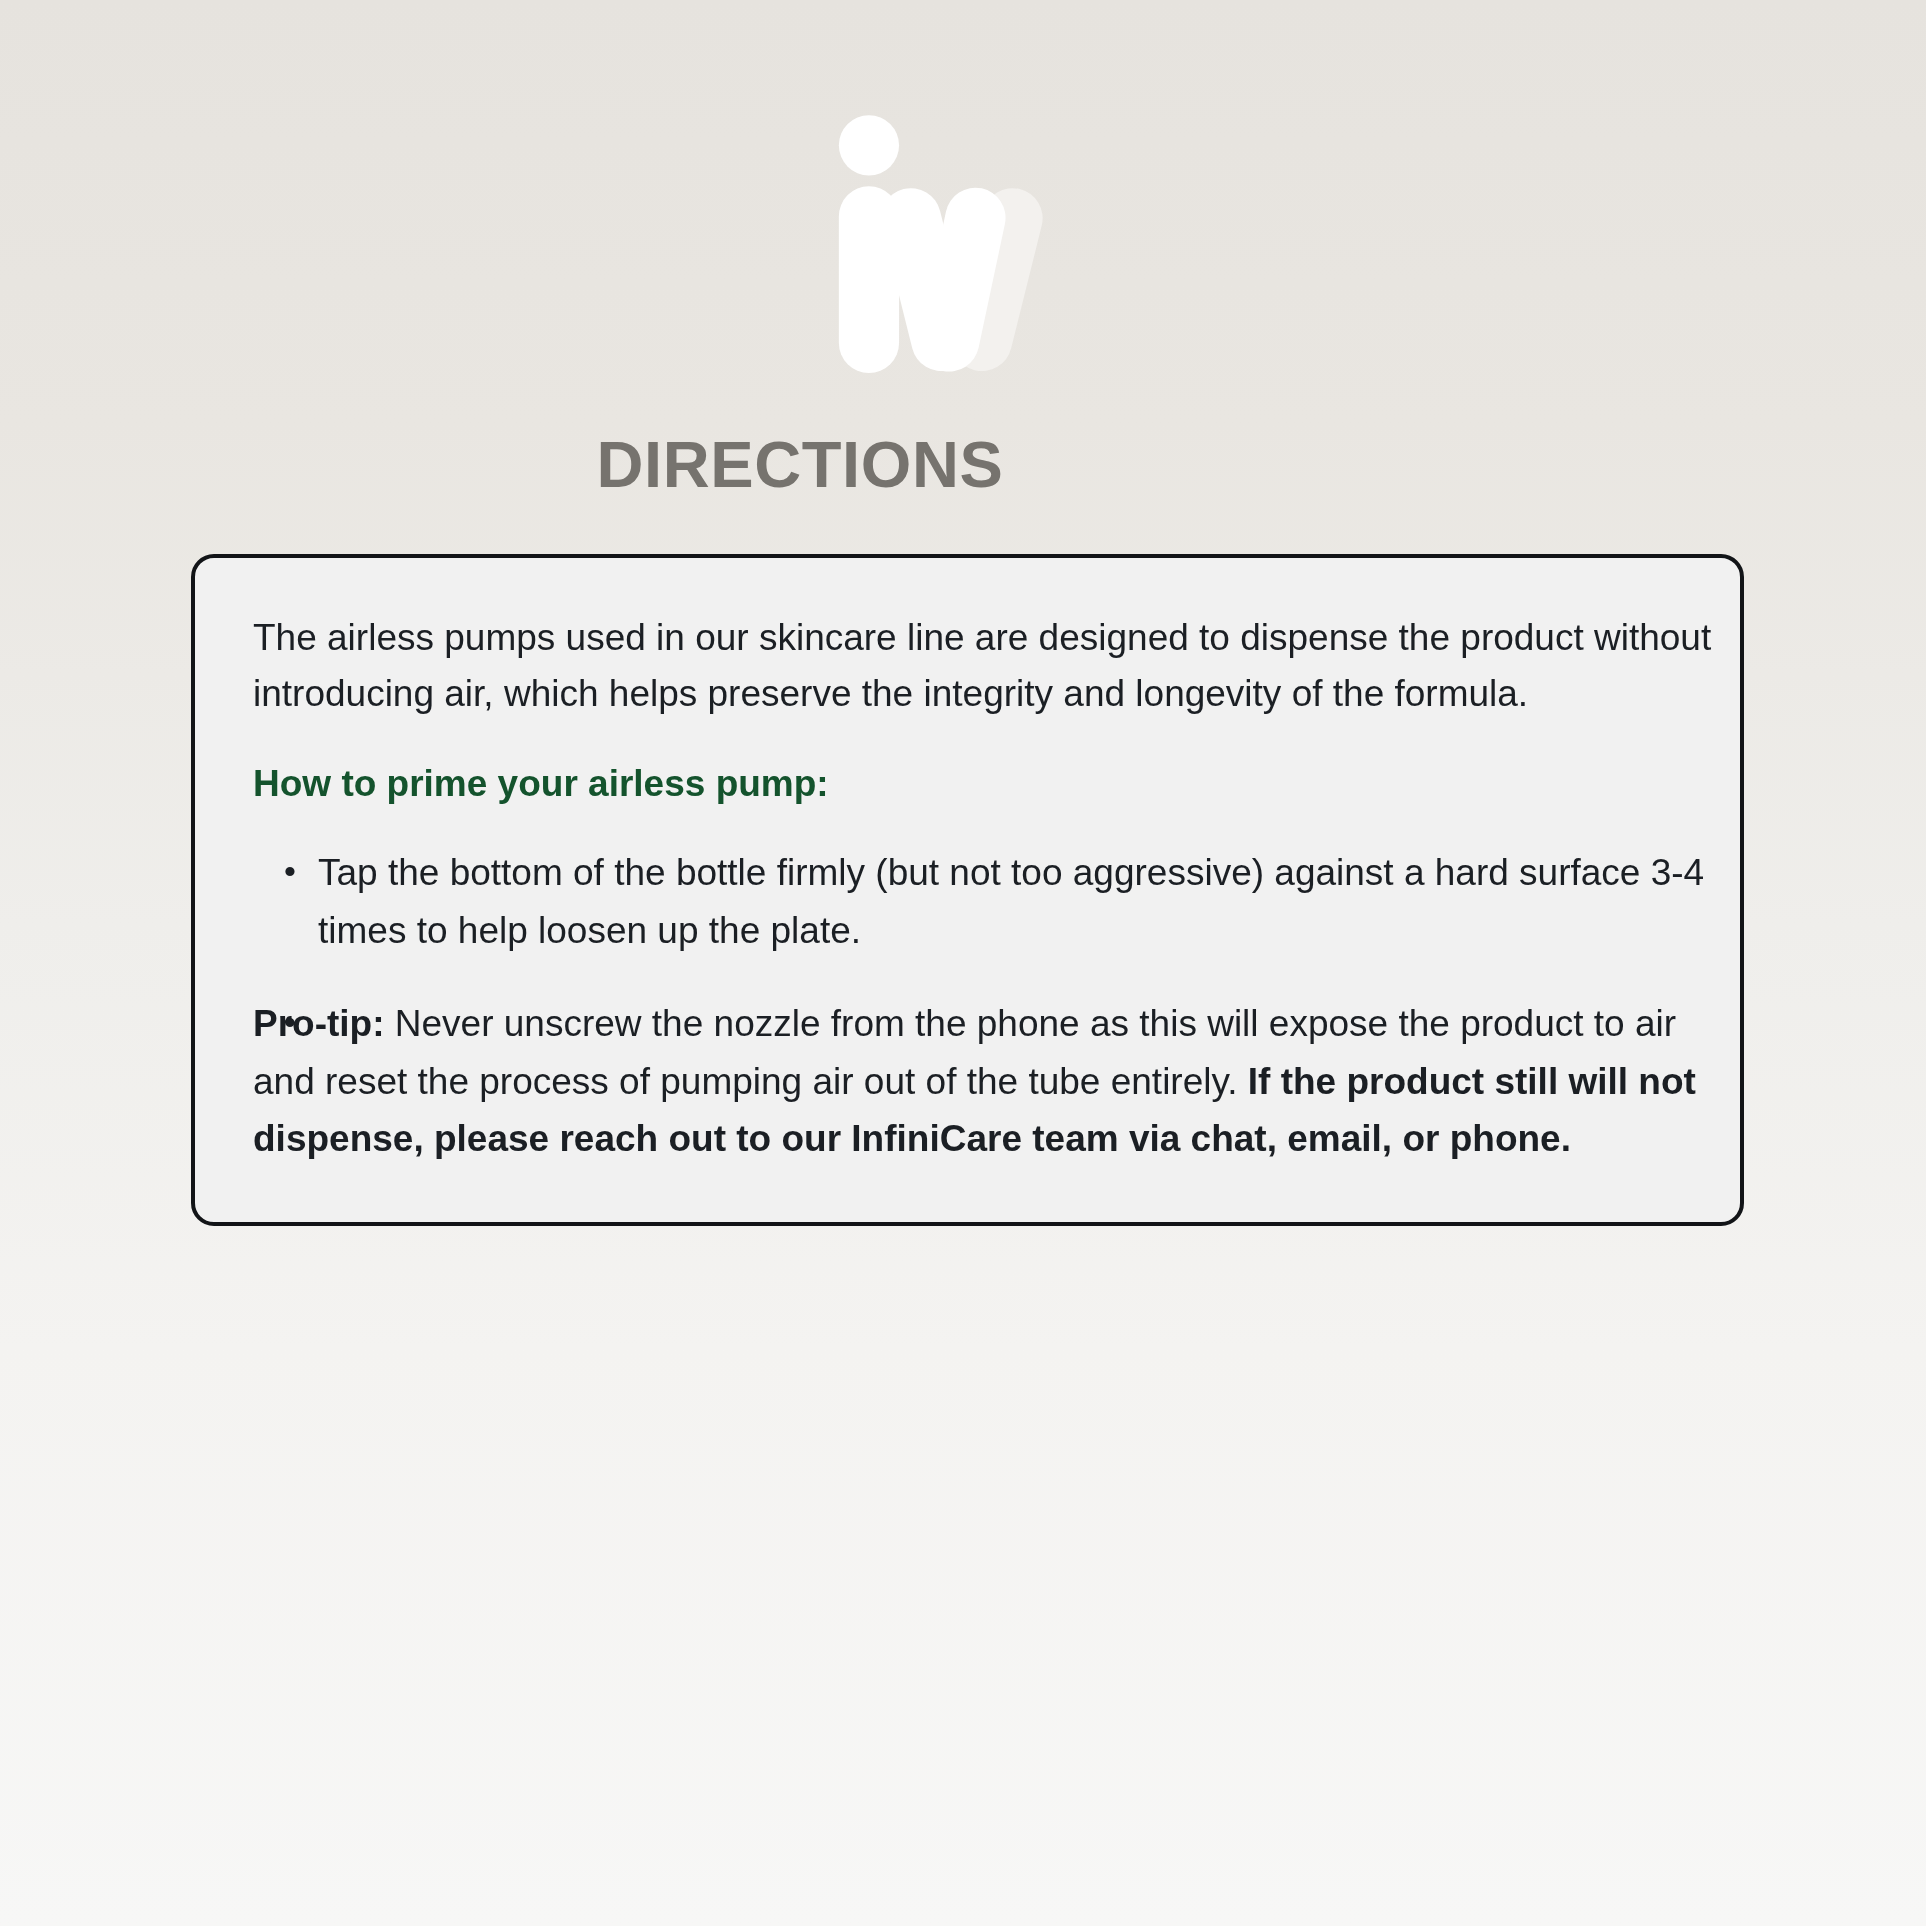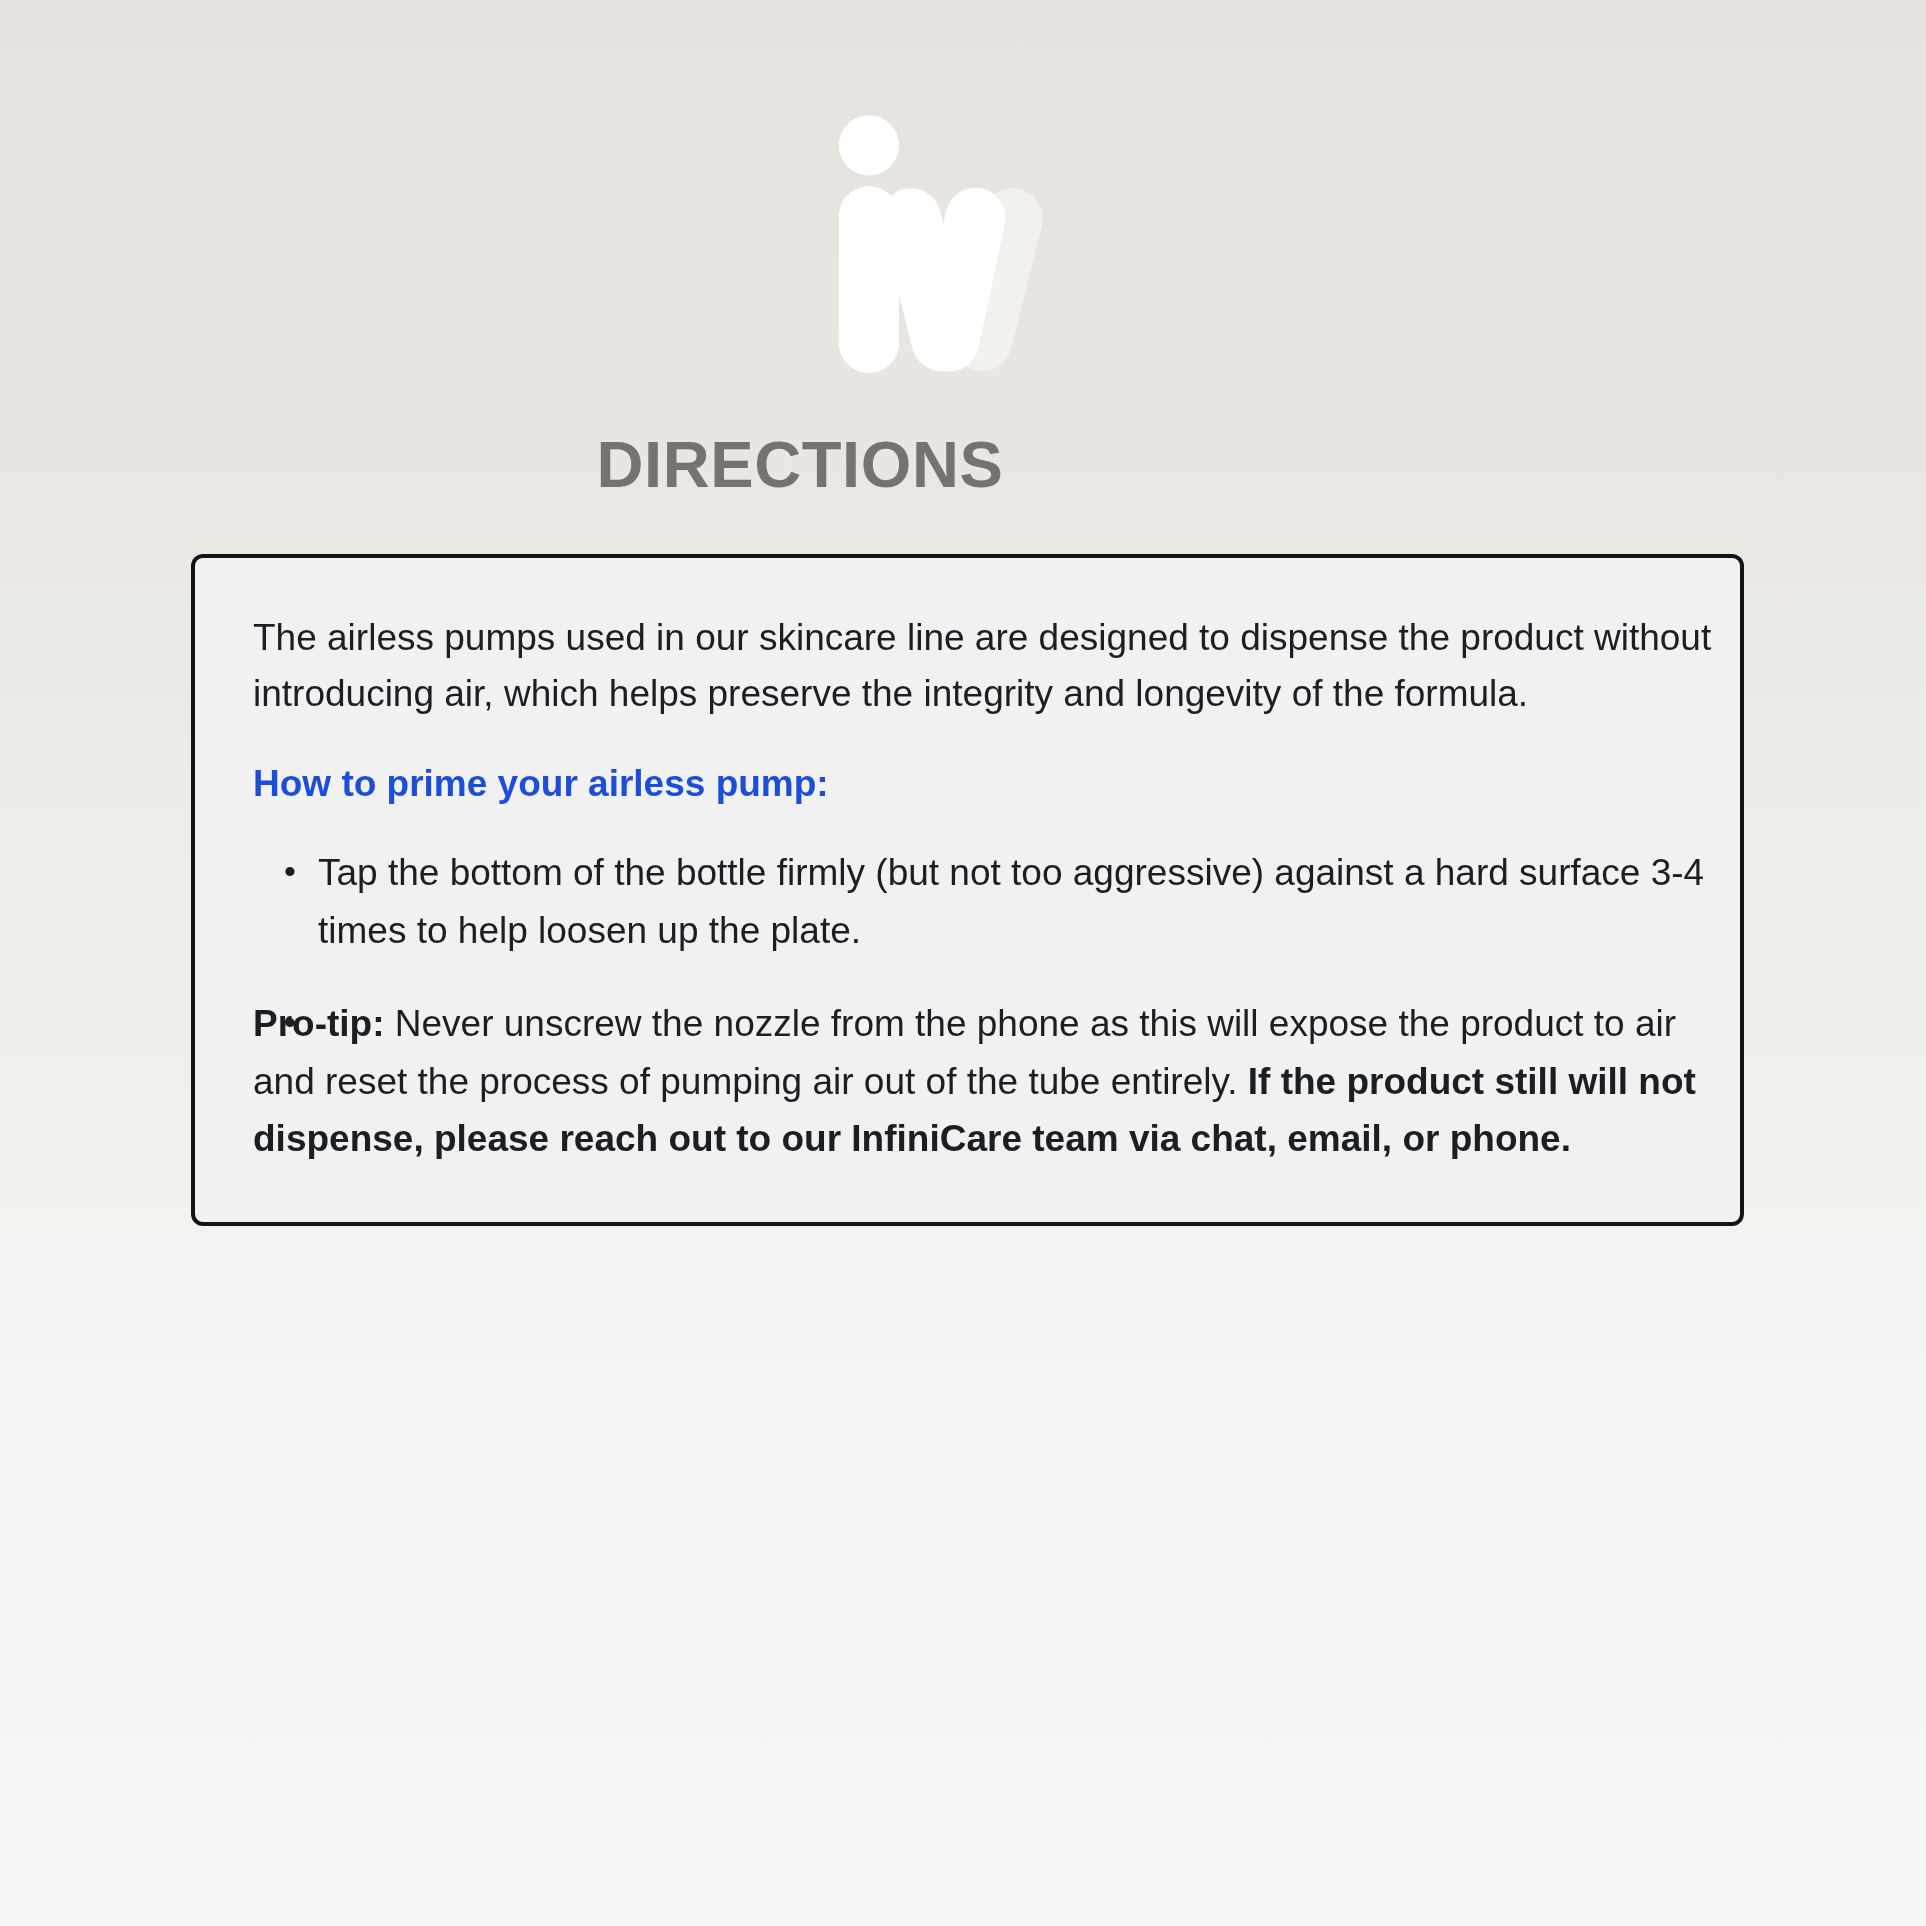--- a/index.html
+++ b/index.html
@@ -52,38 +52,38 @@
   }
 
   
   .card {
     position: absolute;
     left: 191px;
     top: 554px;
     width: 1553px;
     box-sizing: border-box;
     border: 4.2px solid #121417;
-    border-radius: 12px;
+    border-radius: 23px;
     background: #f1f1f1;
     padding: 52px 24px 55px 58px;
   }
 
   .body-text {
     font-size: 37px;
     line-height: 1.52;
     color: #1b1f24;
     font-family: "Liberation Sans", sans-serif;
     margin: 0 0 34px 0;
     font-weight: 350;
   }
 
   .sub-head {
     font-size: 37px;
     line-height: 1.5;
-    color: #1d4ed8;
+    color: #14532d;
     font-weight: bold;
     margin: 0 0 32.5px 0;
   }
 
   ul.steps {
     margin: 0 0 31px 0;
     padding: 0 0 0 31px;
     list-style: none;
   }
   ul.steps li {

